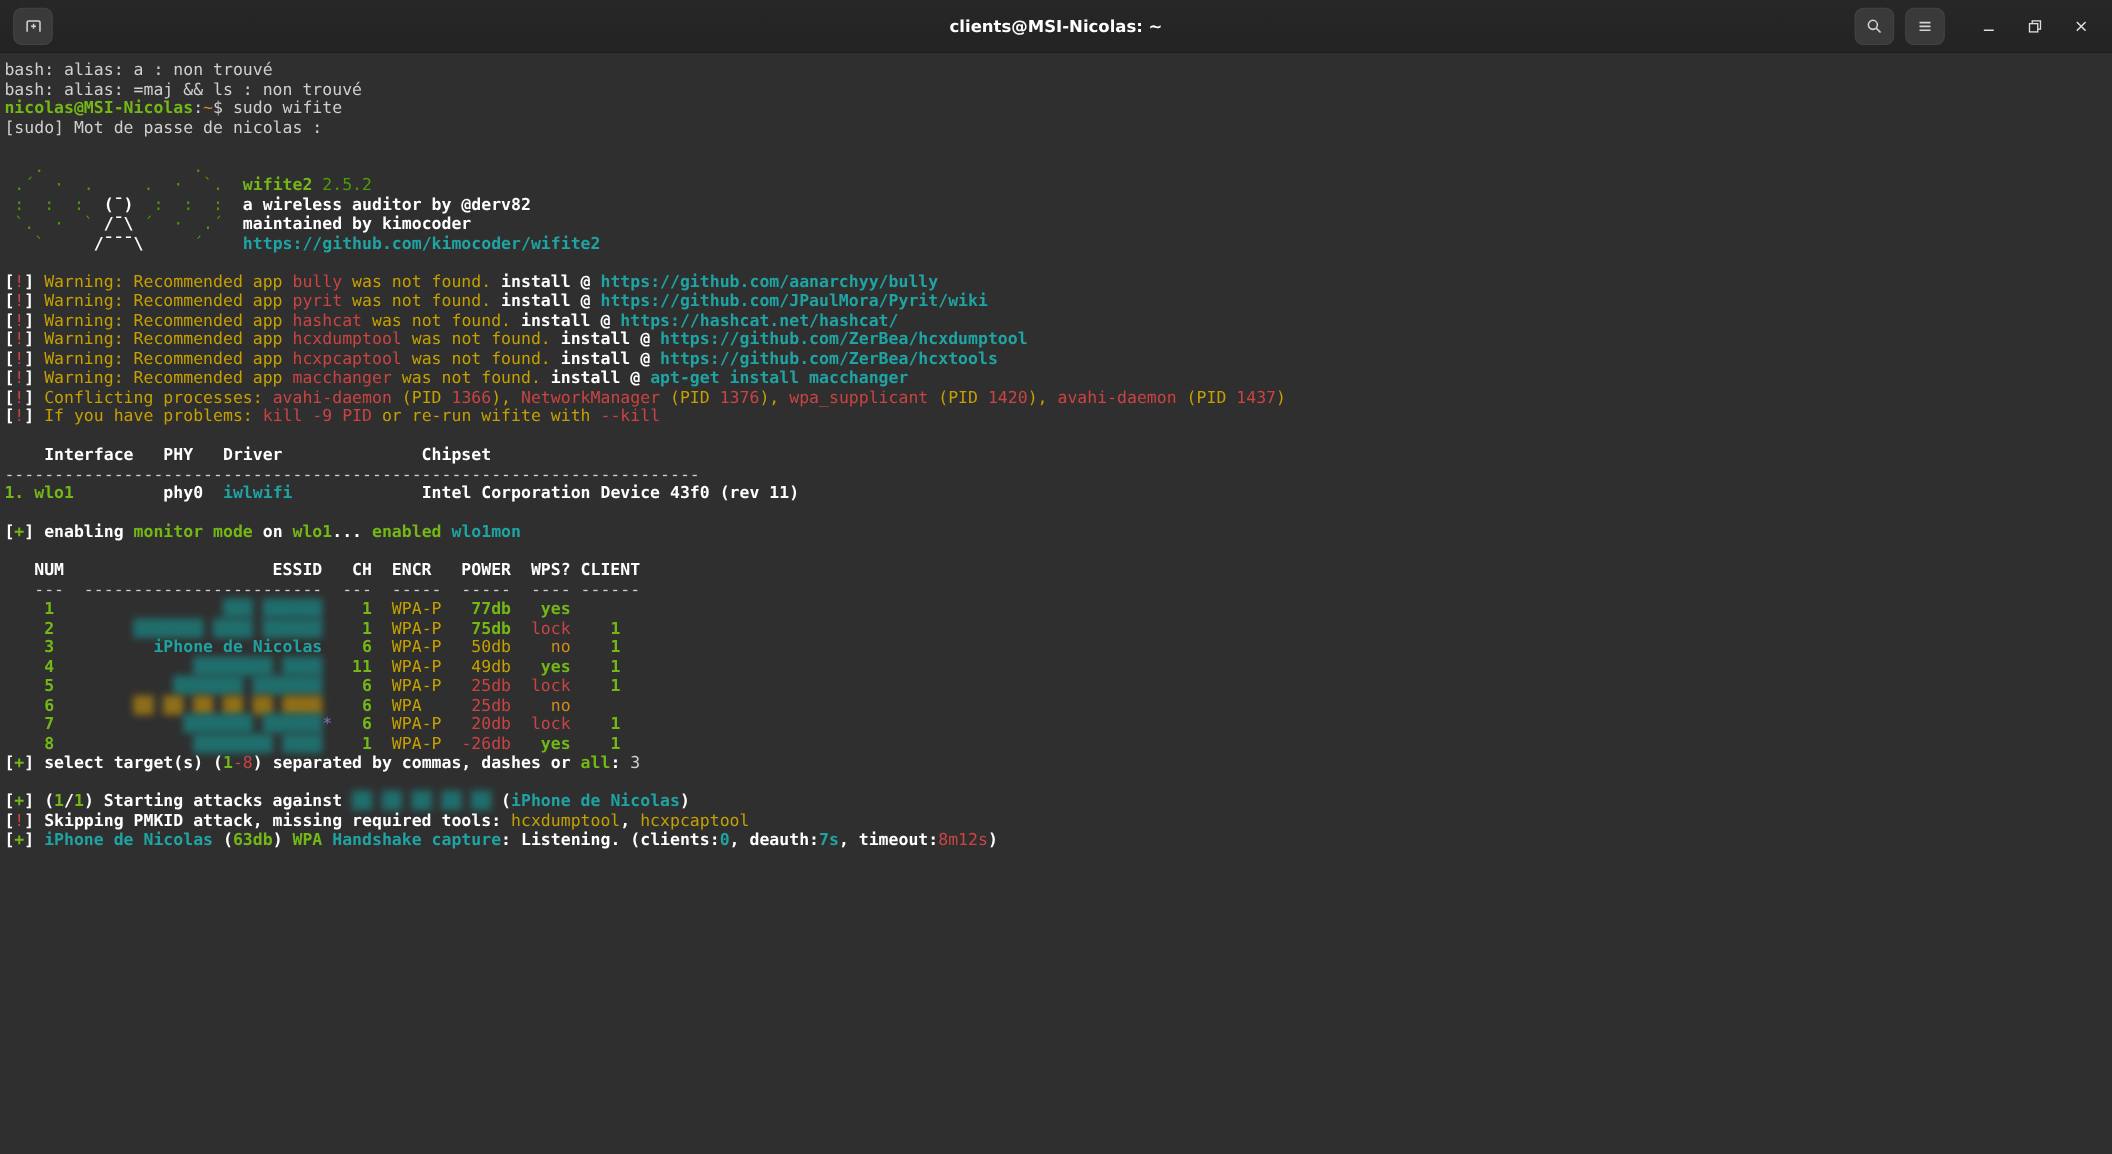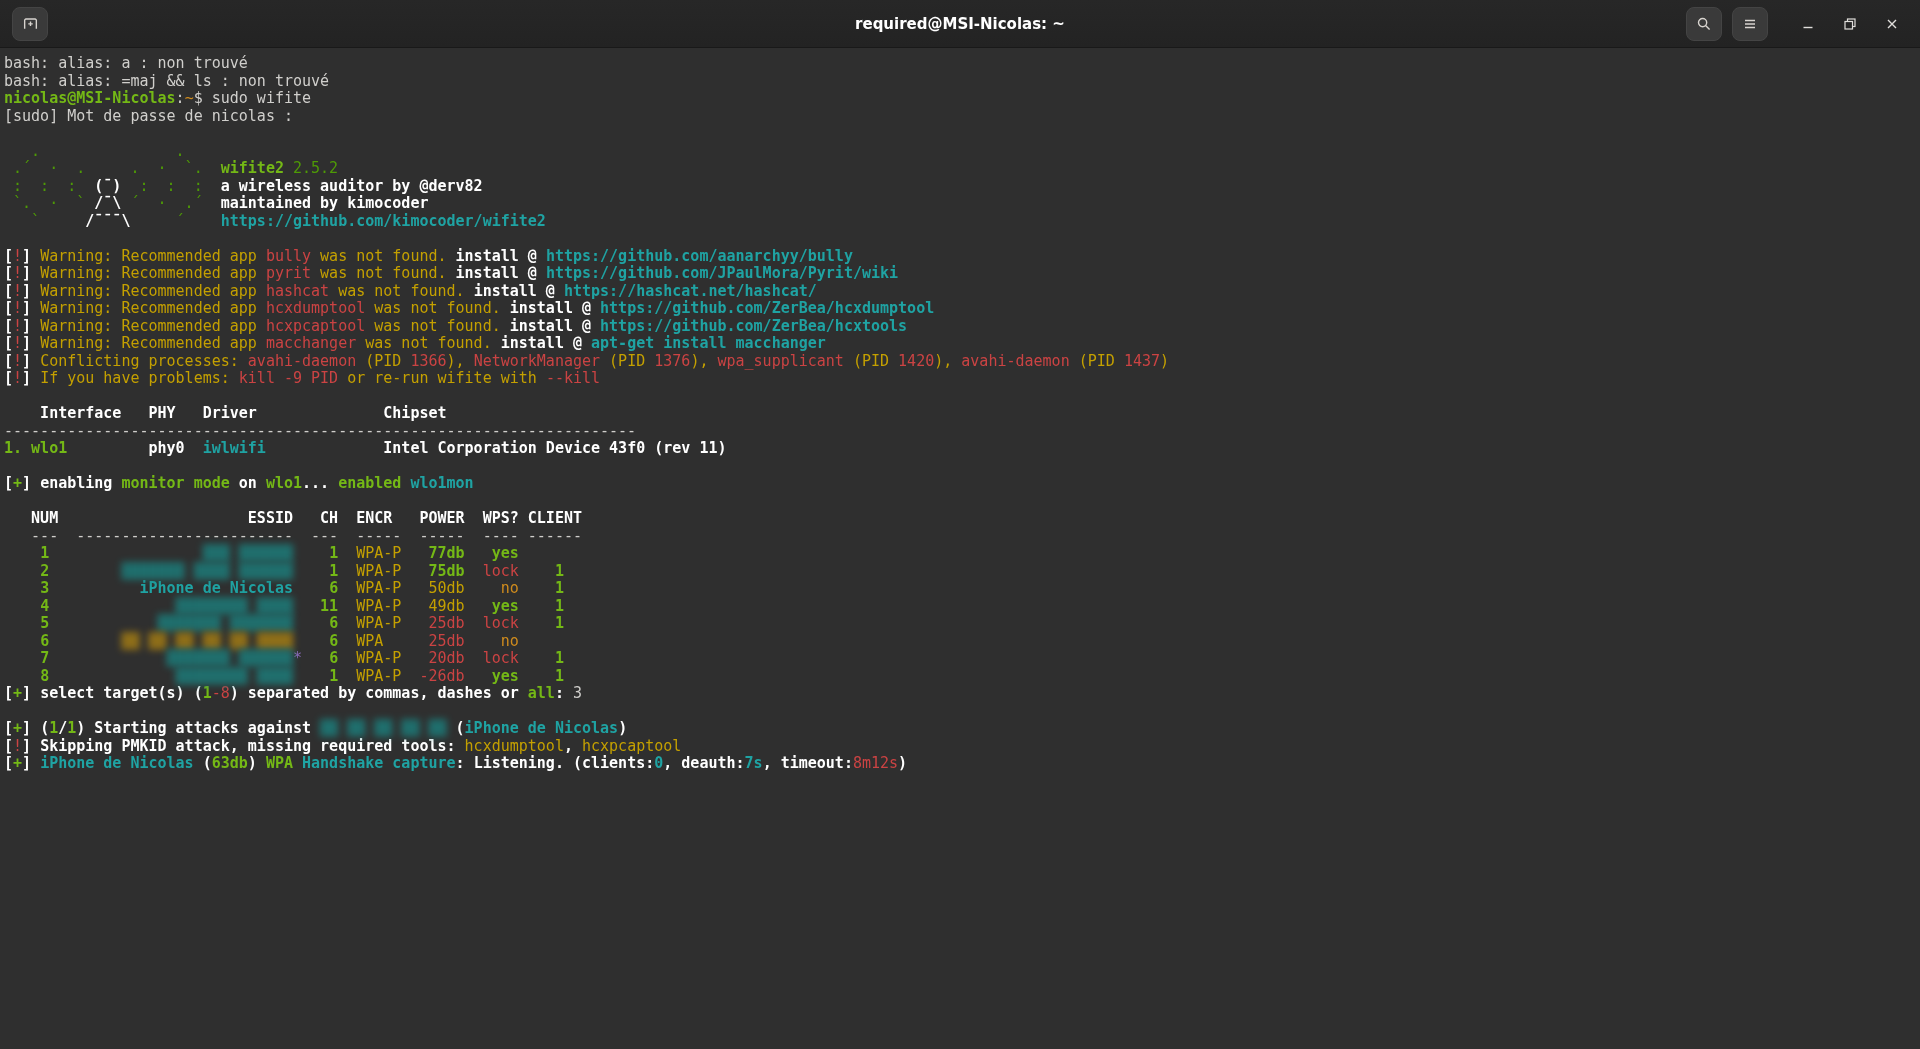--- a/index.html
+++ b/index.html
@@ -53,21 +53,21 @@
 
     <div class="tb-btn">
       <span>
         <svg width="17" height="17" viewBox="0 0 16 16" fill="none" stroke="currentColor" stroke-width="1.3">
           <path d="M2.5 13 V5 a1.2 1.2 0 0 1 1.2-1.2 h8.6 A1.2 1.2 0 0 1 13.5 5 V13"></path>
           <path d="M8 6.2 v4.2 M5.9 8.3 h4.2"></path>
         </svg>
       </span>
     </div>
 
-    <div class="title">required@MSI-Nicolas: ~</div>
+    <div class="title">clients@MSI-Nicolas: ~</div>
 
     <div class="tb-right">
       <div class="tb-btn">
         <span>
           <svg width="16" height="16" viewBox="0 0 16 16" fill="none" stroke="currentColor" stroke-width="1.4">
             <circle cx="6.6" cy="6.6" r="4.1"></circle>
             <path d="M9.8 9.8 L13.6 13.6"></path>
           </svg>
         </span>
       </div>

